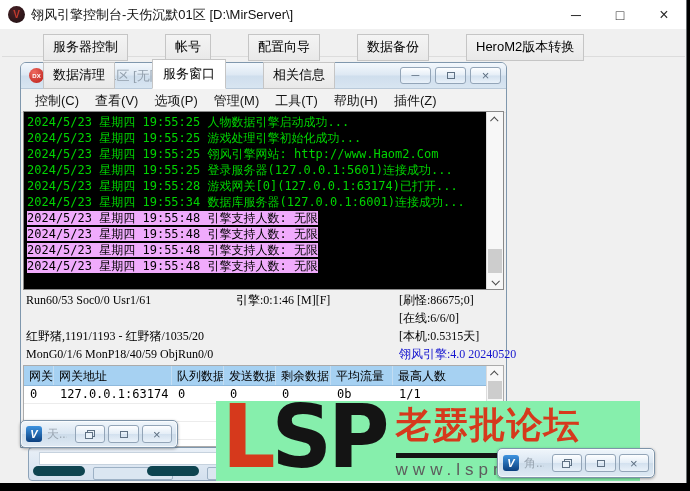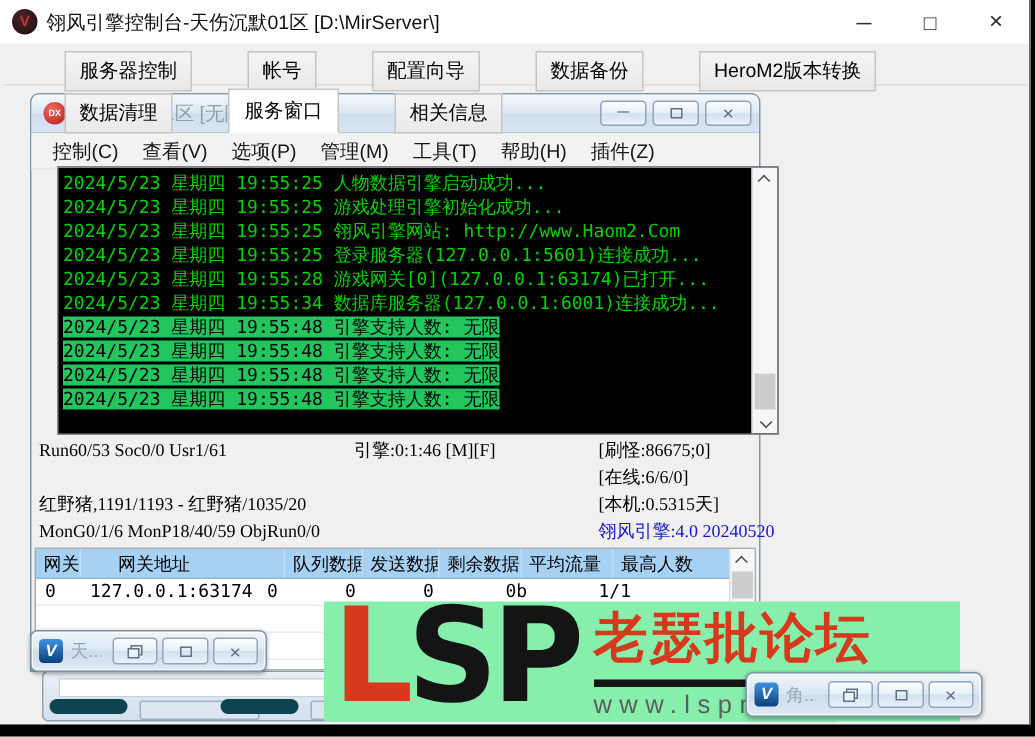--- a/index.html
+++ b/index.html
@@ -70,28 +70,28 @@
     display:flex;align-items:center;justify-content:center;
     font-size:11px;color:#5c6e80;line-height:1;
   }
   .child-menubar{
     height:23px;background:#f2f2f2;display:flex;align-items:center;
     padding-left:6px;border-bottom:1px solid #e3e3e3;
   }
   .menu-item{font-size:13px;color:#161616;padding:2px 8px;}
   
   .console{
-    position:absolute;left:17px;top:48px;width:481px;height:179px;
+    position:absolute;left:2px;top:48px;width:481px;height:179px;
     background:#000;border:1px solid #898989;box-sizing:border-box;
     font-family:"DejaVu Sans Mono",monospace;font-size:12px;line-height:16px;
     overflow:hidden;
   }
   .console-text{position:absolute;left:3px;top:2px;right:18px;}
   .console-line{white-space:pre;color:#00d400;}
-  .console-line.hl span{background:#22c55e;color:#000;}
+  .console-line.hl span{background:#f0abfc;color:#000;}
   .sb{
     position:absolute;top:0;bottom:0;right:0;width:17px;
     background:#f7f7f7;border-left:1px solid #dcdcdc;box-sizing:border-box;
   }
   .sb-arrow{position:absolute;left:0;width:100%;height:15px;
     display:flex;align-items:center;justify-content:center;}
   .chev{width:5px;height:5px;border-left:1px solid #4a4a4a;border-top:1px solid #4a4a4a;}
   .chev.up{transform:rotate(45deg) translateY(1px);}
   .chev.down{transform:rotate(225deg) translateY(1px);}
   .sb-thumb{position:absolute;left:1px;width:14px;background:#cdcdcd;}
@@ -242,21 +242,21 @@
     <div class="status">
         <div class="status-row"><span class="s-left">Run60/53 Soc0/0 Usr1/61</span><span class="s-mid">引擎:0:1:46 [M][F]</span><span class="s-right">[刷怪:86675;0]</span></div>
         <div class="status-row"><span class="s-right">[在线:6/6/0]</span></div>
         <div class="status-row"><span class="s-left">红野猪,1191/1193 - 红野猪/1035/20</span><span class="s-right">[本机:0.5315天]</span></div>
         <div class="status-row"><span class="s-left">MonG0/1/6 MonP18/40/59 ObjRun0/0</span><span class="s-right accent">翎风引擎:4.0 20240520</span></div>
       </div>
 
     <div class="gtable">
       <div class="g-head">
           <div class="g-hcell" style="width: 30px;">网关</div>
-          <div class="g-hcell" style="width: 118px; margin-left: 20px;">网关地址</div>
+          <div class="g-hcell" style="width: 118px;">网关地址</div>
           <div class="g-hcell" style="width: 52px;">队列数据</div>
           <div class="g-hcell" style="width: 52px;">发送数据</div>
           <div class="g-hcell" style="width: 55px;">剩余数据</div>
           <div class="g-hcell" style="width: 62px;">平均流量</div>
           <div class="g-hcell" style="width: 95px;">最高人数</div>
         </div>
       <div class="g-body">
           <div class="g-row">
             <div class="g-cell" style="width: 30px;">0</div>
             <div class="g-cell" style="width: 118px;">127.0.0.1:63174</div>

